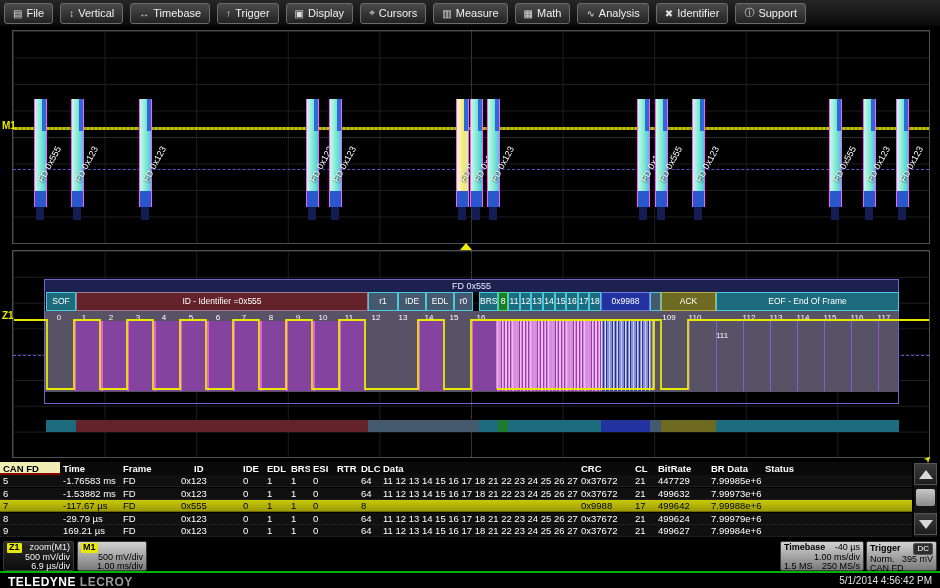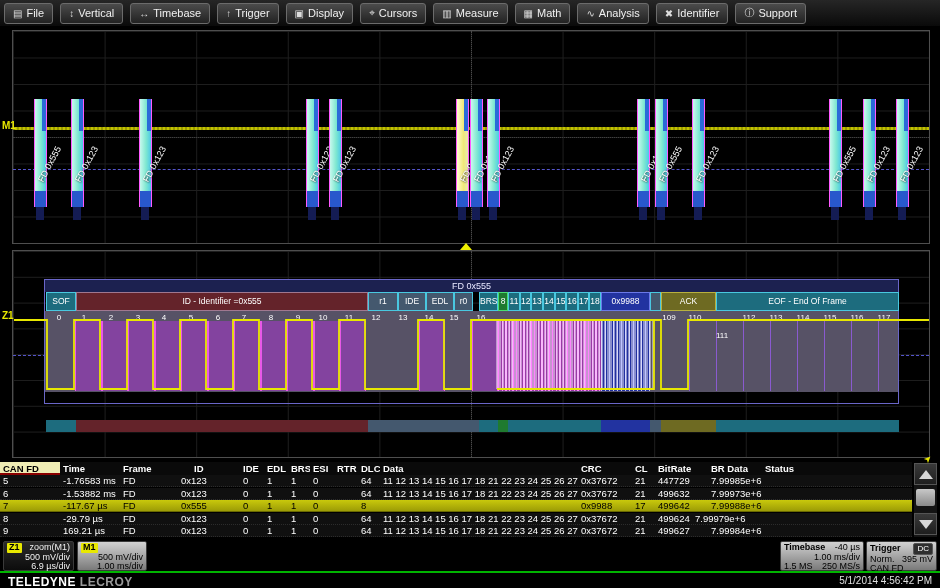--- a/index.html
+++ b/index.html
@@ -461,21 +461,21 @@
           <div class="td" style="left: 240px; width: 24px;">0</div>
           <div class="td" style="left: 264px; width: 24px;">1</div>
           <div class="td" style="left: 288px; width: 22px;">1</div>
           <div class="td" style="left: 310px; width: 24px;">0</div>
           <div class="td" style="left: 334px; width: 24px;"></div>
           <div class="td" style="left: 358px; width: 22px;">64</div>
           <div class="td" style="left: 380px; width: 198px;">11 12 13 14 15 16 17 18 21 22 23 24 25 26 27 28 31...</div>
           <div class="td" style="left: 578px; width: 54px;">0x37672</div>
           <div class="td" style="left: 632px; width: 23px;">21</div>
           <div class="td" style="left: 655px; width: 53px;">499624</div>
-          <div class="td" style="left: 692px; width: 54px;">7.99979e+6</div>
+          <div class="td" style="left: 708px; width: 54px;">7.99979e+6</div>
           <div class="td" style="left: 762px; width: 146px;"></div>
         </div>
         <div class="trow" style="top: 64px;">
           <div class="td" style="left: 0px; width: 60px;">9</div>
           <div class="td" style="left: 60px; width: 60px;">169.21 µs</div>
           <div class="td" style="left: 120px; width: 58px;">FD</div>
           <div class="td" style="left: 178px; width: 62px;">0x123</div>
           <div class="td" style="left: 240px; width: 24px;">0</div>
           <div class="td" style="left: 264px; width: 24px;">1</div>
           <div class="td" style="left: 288px; width: 22px;">1</div>

